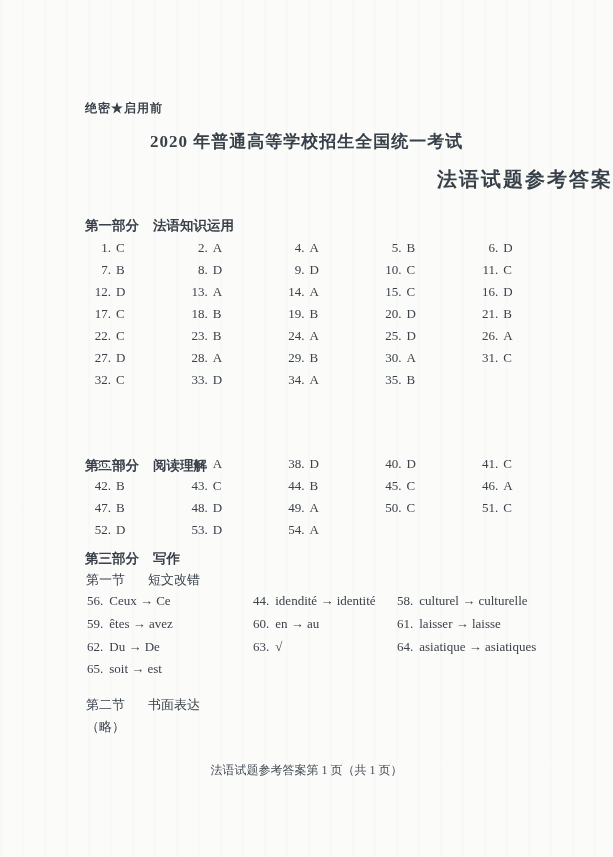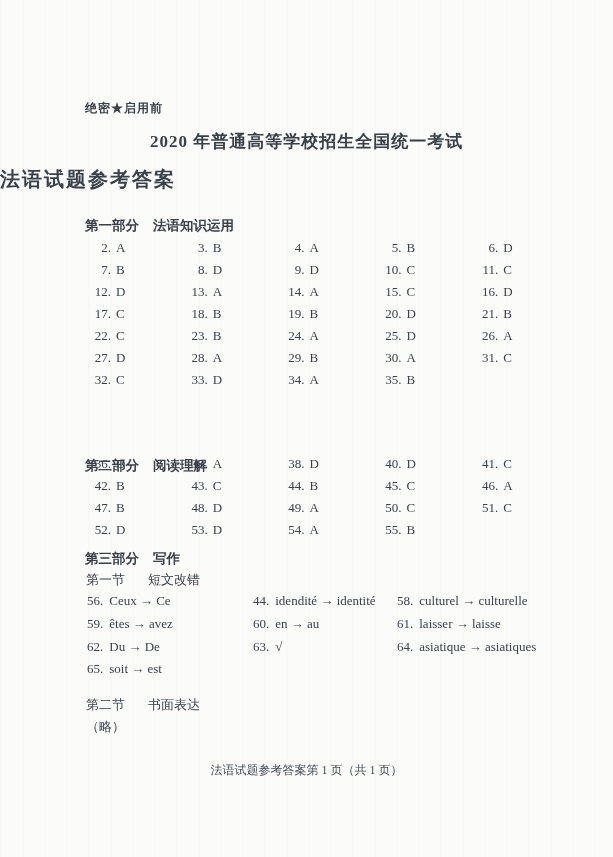--- a/index.html
+++ b/index.html
@@ -39,21 +39,21 @@
     font-size: 17px;
     font-weight: bold;
     letter-spacing: 1px;
     color: #384049;
   }
   .subtitle {
     position: absolute;
     left: 0;
     top: 166px;
     width: 100%;
-    text-align: left;
+    text-align: right;
     font-size: 20px;
     font-weight: bold;
     letter-spacing: 2px;
     color: #384049;
   }
   .part-heading {
     position: absolute;
     left: 85px;
     font-size: 13.5px;
     font-weight: bold;
@@ -130,25 +130,25 @@
   <div class="title">2020 年普通高等学校招生全国统一考试</div>
 
   <div class="subtitle">法语试题参考答案</div>
 
   <div class="part-heading p1">
     <span>第一部分</span><span class="sub">法语知识运用</span>
   </div>
 
   <div class="answer-grid g1">
 
+  <div class="ans">
+      <span class="num">1.</span><span class="letter">C</span>
+    </div>
       <div class="ans">
       <span class="num">2.</span><span class="letter">A</span>
-    </div>
-      <div class="ans">
-      <span class="num">3.</span><span class="letter">B</span>
     </div>
       <div class="ans">
       <span class="num">4.</span><span class="letter">A</span>
     </div>
       <div class="ans">
       <span class="num">5.</span><span class="letter">B</span>
     </div>
       <div class="ans">
       <span class="num">6.</span><span class="letter">D</span>
     </div>
@@ -294,23 +294,20 @@
     </div>
       <div class="ans">
       <span class="num">52.</span><span class="letter">D</span>
     </div>
       <div class="ans">
       <span class="num">53.</span><span class="letter">D</span>
     </div>
       <div class="ans">
       <span class="num">54.</span><span class="letter">A</span>
     </div>
-      <div class="ans">
-      <span class="num">55.</span><span class="letter">B</span>
-    </div>
     </div>
 
   <div class="part-heading p3">
     <span>第三部分</span><span class="sub">写作</span>
   </div>
 
   <div class="sec-label s1">
     <span>第一节</span><span class="sub">短文改错</span>
   </div>
 

